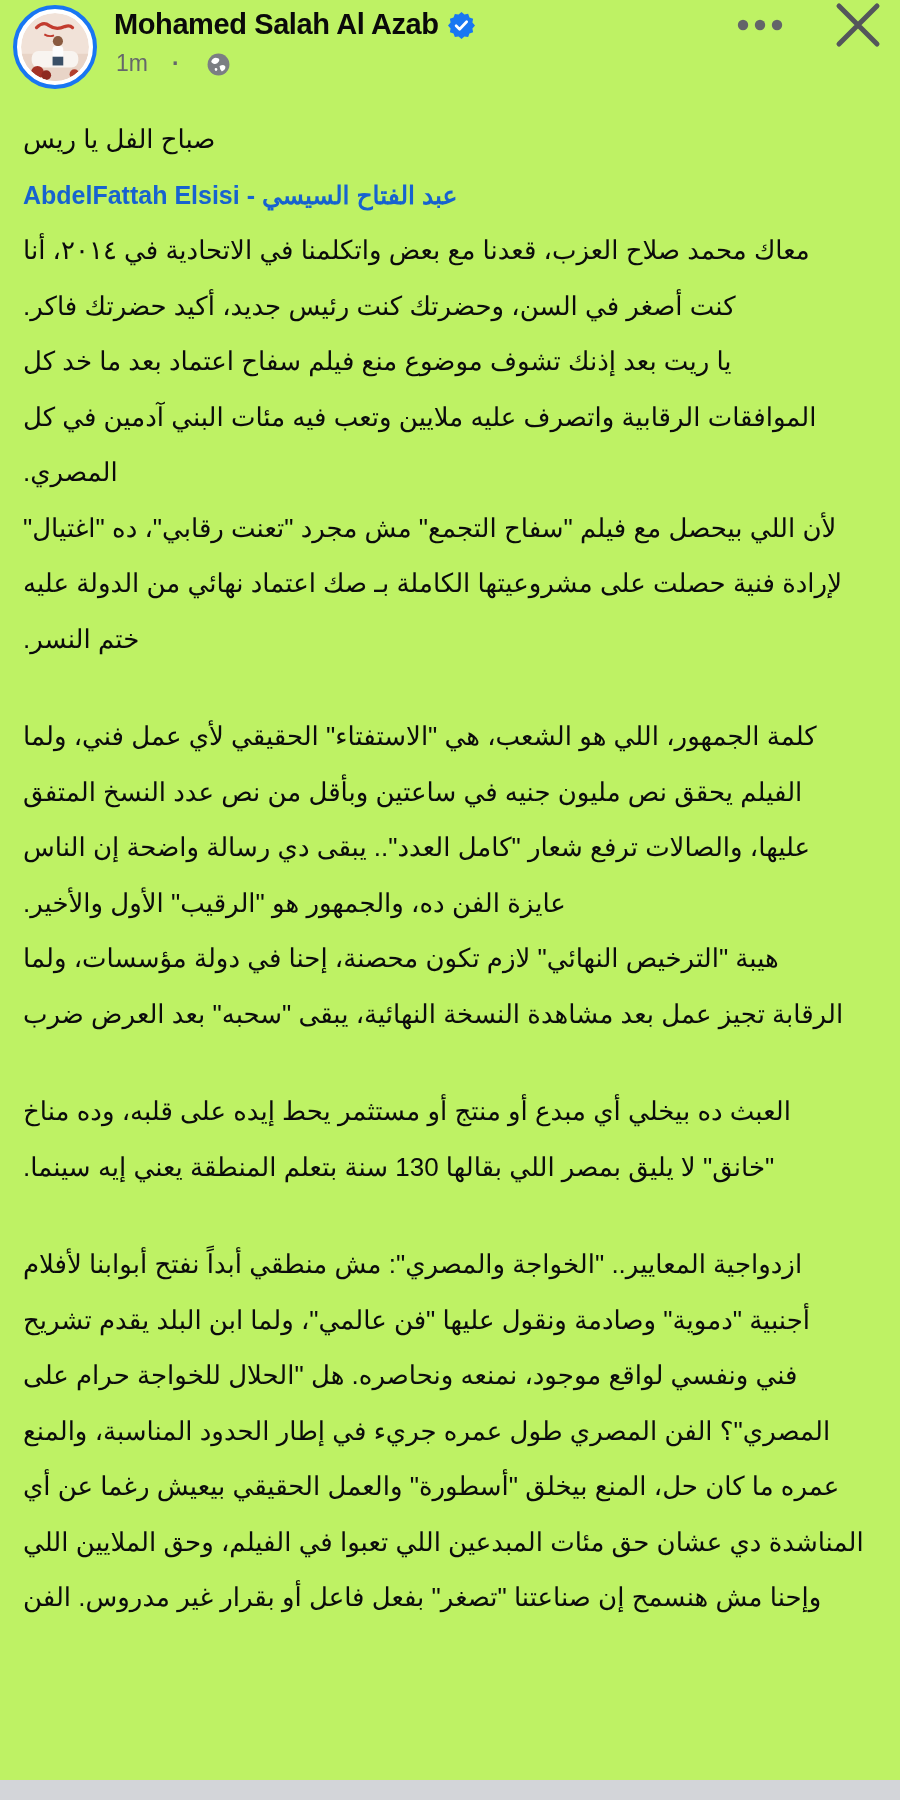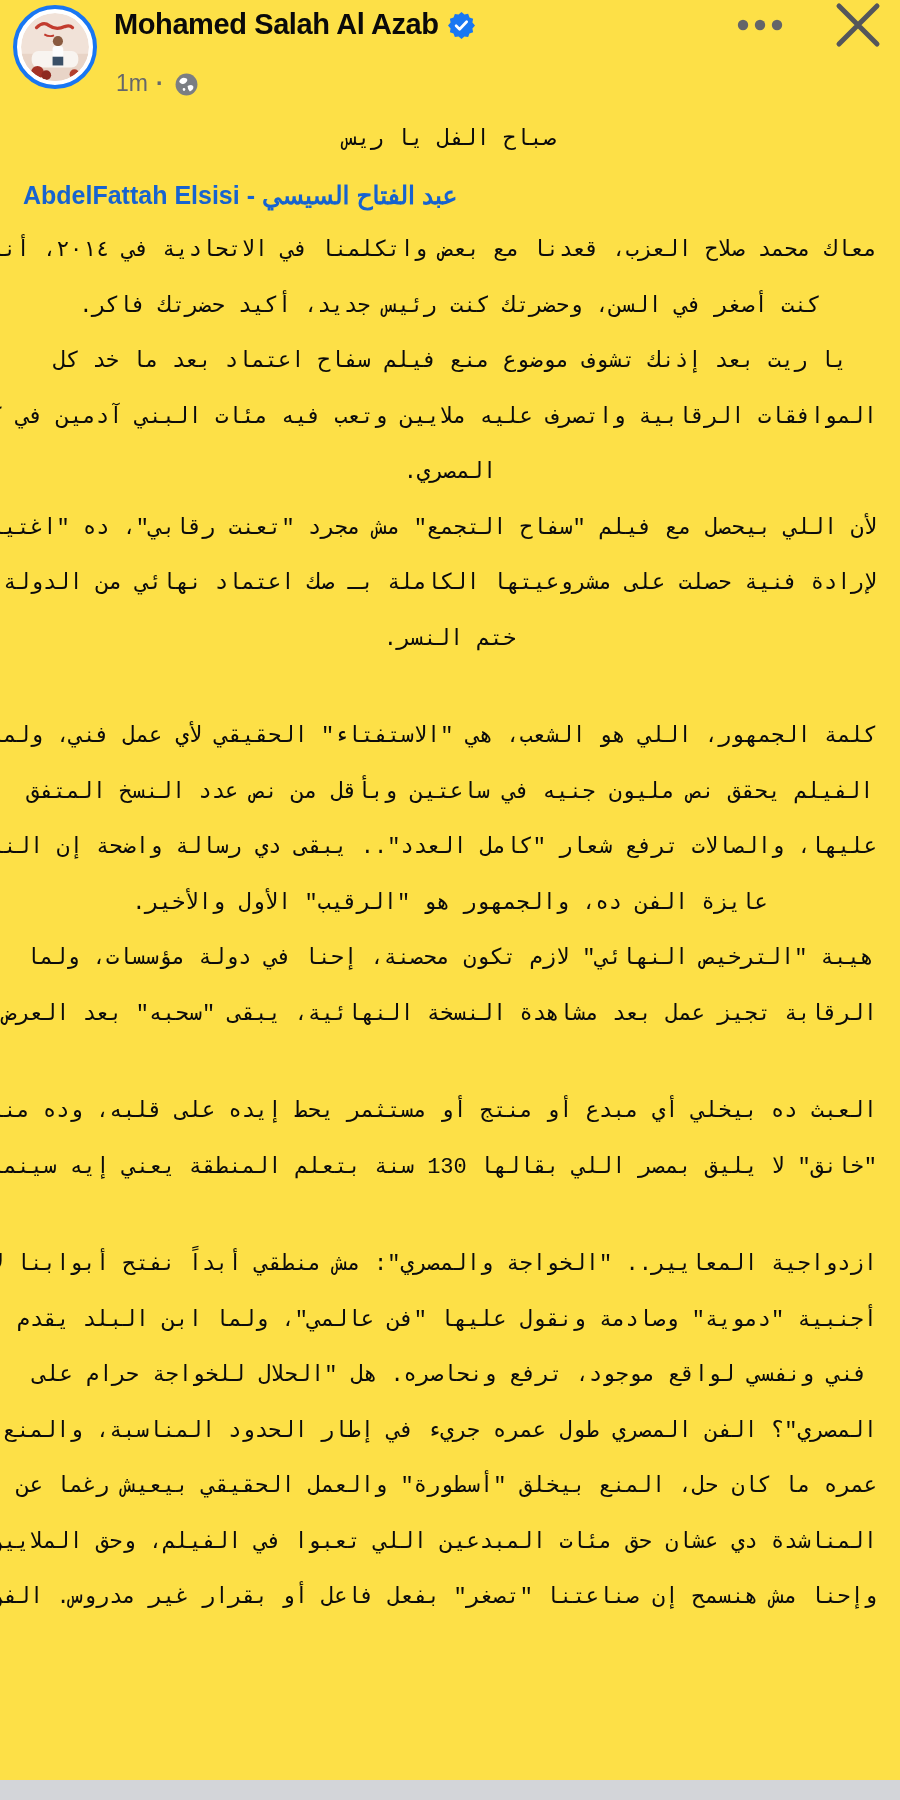--- a/index.html
+++ b/index.html
@@ -8,21 +8,21 @@
     --badge:#1877f2;
     --meta:#65676b;
     --ink:#0b0b0b;
     --bar:#d3d5d9;
     --ring:#1876f2;
     --icon-gray:#54565b;
   }
   .page{
     position:relative;
     width:900px;height:1800px;
-    background:#fde047;
+    background:#bef264;
     overflow:hidden;
     font-family:"Liberation Sans", sans-serif;
   }
   
   .post-header{position:relative;height:96px;}
   .avatar-wrap{
     position:absolute;left:13px;top:5px;
     width:76px;height:76px;border-radius:50%;
     border:4px solid var(--ring);
     background:#fff;
@@ -34,45 +34,45 @@
     position:absolute;left:114px;top:8px;
     display:flex;align-items:center;gap:9px;
   }
   .author-name{
     font-size:29px;font-weight:700;color:#0a0a0a;
     letter-spacing:-0.4px;cursor:pointer;
   }
   .badge{width:27px;height:27px;display:block;margin-top:2px;}
   .meta-row{
     position:absolute;left:116px;top:50px;
-    display:flex;align-items:center;gap:8px;
-    color:var(--meta);font-size:23px;margin-top:20px;
+    display:flex;align-items:center;gap:24px;
+    color:var(--meta);font-size:23px;
   }
   .meta-sep{font-weight:700;}
   .globe{width:25px;height:25px;display:block;margin-left:2px;margin-top:2px;}
   .more-btn{
     position:absolute;right:116px;top:12px;
     width:48px;height:26px;display:flex;align-items:center;justify-content:center;
     cursor:pointer;
   }
   .close-btn{
     position:absolute;right:16px;top:0px;
     width:52px;height:50px;display:flex;align-items:center;justify-content:center;
     cursor:pointer;
   }
   
   .post-body{
     padding:16px 23px 0 23px;
   }
   .t-line{
     direction:rtl;
-    text-align:center;
+    text-align:left;
     white-space:nowrap;
-    font-family:Liberation Mono, monospace;
-    font-size:22px;
+    font-family:Liberation Sans, sans-serif;
+    font-size:26px;
     color:var(--ink);
     line-height:55.5px;
     height:55.5px;
   }
   .m-line{
     direction:ltr;
     text-align:left;
     white-space:nowrap;
     font-family:"Liberation Sans", sans-serif;
     font-size:25px;
@@ -173,21 +173,21 @@
       <div class="t-line">عليها، والصالات ترفع شعار "كامل العدد".. يبقى دي رسالة واضحة إن الناس</div>
       <div class="t-line">عايزة الفن ده، والجمهور هو "الرقيب" الأول والأخير.</div>
       <div class="t-line">هيبة "الترخيص النهائي" لازم تكون محصنة، إحنا في دولة مؤسسات، ولما</div>
       <div class="t-line">الرقابة تجيز عمل بعد مشاهدة النسخة النهائية، يبقى "سحبه" بعد العرض ضرب</div>
       <div class="p-break"></div>
       <div class="t-line">العبث ده بيخلي أي مبدع أو منتج أو مستثمر يحط إيده على قلبه، وده مناخ</div>
       <div class="t-line">"خانق" لا يليق بمصر اللي بقالها 130 سنة بتعلم المنطقة يعني إيه سينما.</div>
       <div class="p-break"></div>
       <div class="t-line">ازدواجية المعايير.. "الخواجة والمصري": مش منطقي أبداً نفتح أبوابنا لأفلام</div>
       <div class="t-line">أجنبية "دموية" وصادمة ونقول عليها "فن عالمي"، ولما ابن البلد يقدم تشريح</div>
-      <div class="t-line">فني ونفسي لواقع موجود، ترفع ونحاصره. هل "الحلال للخواجة حرام على</div>
+      <div class="t-line">فني ونفسي لواقع موجود، نمنعه ونحاصره. هل "الحلال للخواجة حرام على</div>
       <div class="t-line">المصري"؟ الفن المصري طول عمره جريء في إطار الحدود المناسبة، والمنع</div>
       <div class="t-line">عمره ما كان حل، المنع بيخلق "أسطورة" والعمل الحقيقي بيعيش رغما عن أي</div>
       <div class="t-line">المناشدة دي عشان حق مئات المبدعين اللي تعبوا في الفيلم، وحق الملايين اللي</div>
       <div class="t-line">وإحنا مش هنسمح إن صناعتنا "تصغر" بفعل فاعل أو بقرار غير مدروس. الفن</div>
     </main>
 
   <div class="bottom-bar"></div>
 
 </div>
 

